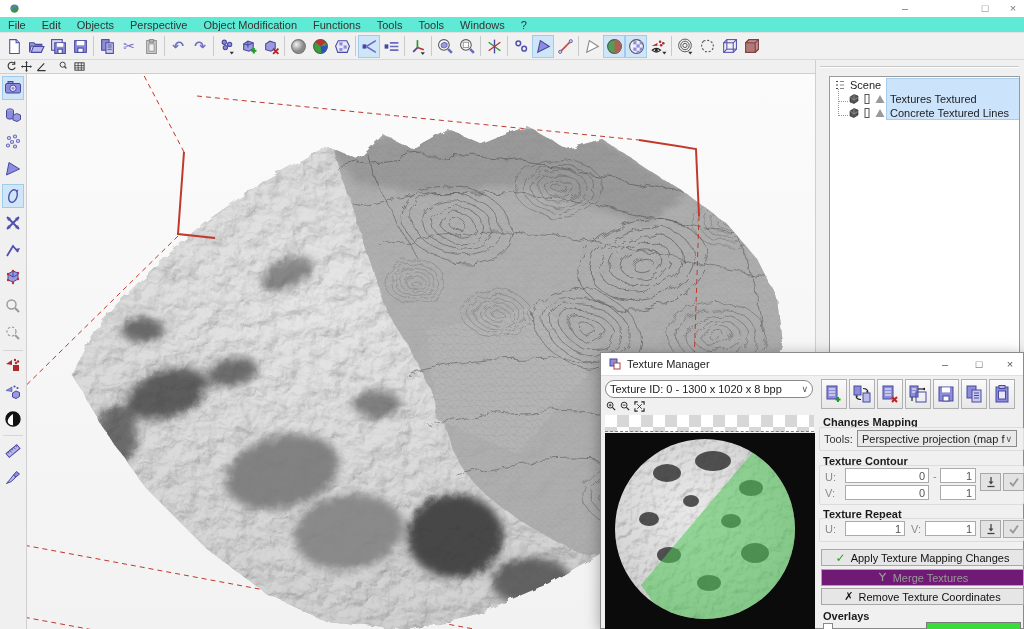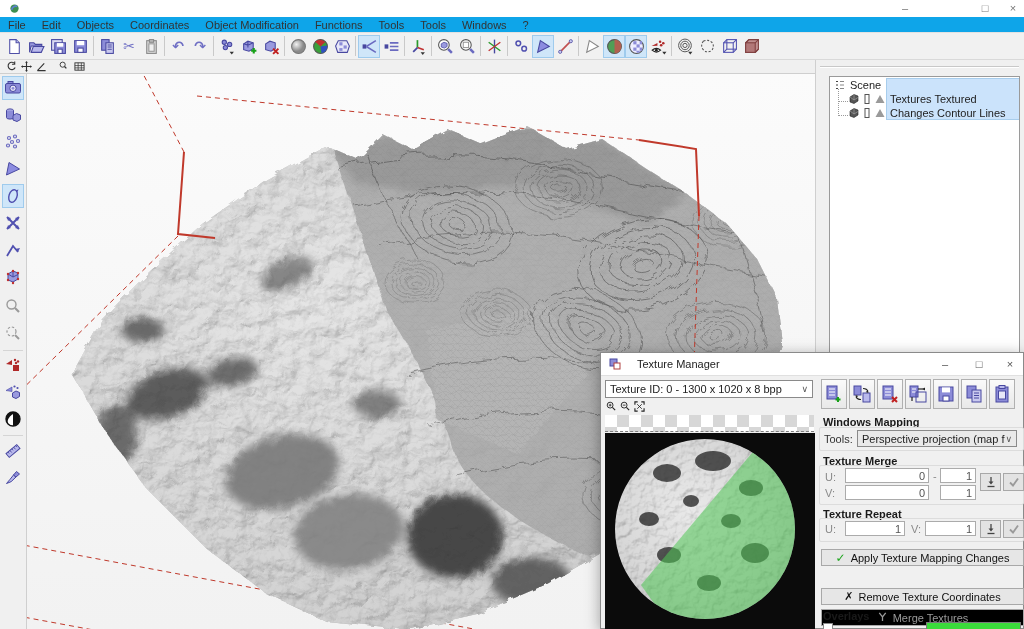--- a/index.html
+++ b/index.html
@@ -7,21 +7,21 @@
   body { font-family:"Liberation Sans","DejaVu Sans",sans-serif; font-size:11px; color:#222; cursor:default; background:#fff; }
   #app { position:relative; width:1024px; height:629px; background:#f0f0f0; }
 
   
   .titlebar { position:absolute; left:0; top:0; width:1024px; height:17px; background:#ffffff; display:flex; align-items:center; }
   .appicon { margin-left:9px; width:11px; height:11px; }
   .winctl { position:absolute; top:0; height:17px; width:34px; text-align:center; line-height:16px; color:#777; font-size:11px; }
   .winctl.min { left:888px; } .winctl.max { left:968px; } .winctl.close { left:996px; }
 
   
-  .menubar { position:absolute; left:0; top:17px; width:1024px; height:16px; background:#0ea5e9; display:flex; align-items:center; border-bottom:1px solid #e2e2e2; }
+  .menubar { position:absolute; left:0; top:17px; width:1024px; height:16px; background:#5eead4; display:flex; align-items:center; border-bottom:1px solid #e2e2e2; }
   .menubar span { padding:1px 8px; color:#333; }
 
   
   .toolbar { position:absolute; left:0; top:33px; width:1024px; height:27px; background:#f1f1f1; border-bottom:1px solid #d9d9d9; display:flex; align-items:center; padding-left:3px; }
   .tbi { width:22px; height:23px; display:flex; align-items:center; justify-content:center; border:1px solid transparent; position:relative; flex:0 0 auto; }
   .tbi.sel { background:#cfe6f9; border-color:#9fcbed; }
   .tbi svg { width:17px; height:17px; }
   .tsep { width:1px; height:20px; background:#c9c9c9; margin:0 2px; flex:0 0 auto; }
   .uglyph { font-size:14px; color:#6f6fc4; font-weight:bold; line-height:1; }
 
@@ -48,44 +48,44 @@
   .trow { display:flex; align-items:center; height:13px; margin-top:1px; white-space:nowrap; }
   .trow .lbl { padding:14px 3px; }
   .trow .lbl.hl { background:#cbe3fb; outline:1px solid #a8cdec; flex:1; }
   .tconn { width:10px; height:13px; border-left:1px dotted #9a9a9a; border-bottom:1px dotted #9a9a9a; margin-left:8px; margin-bottom:6px; }
   .ticon { width:12px; height:12px; margin-right:1px; flex:0 0 auto; }
 
   
   .dialog { position:absolute; left:600px; top:352px; width:424px; height:277px; background:#f0f0f0; border:1px solid #8a8a8a; box-shadow:0 3px 14px rgba(0,0,0,.35); }
   .dlg-title { position:absolute; left:0; top:0; width:100%; height:23px; background:#ffffff; border-bottom:1px solid #e0e0e0; display:flex; align-items:center; }
   .dlg-title svg { width:12px; height:12px; margin-left:8px; }
-  .dlg-title .txt { margin-left:16px; color:#222; }
+  .dlg-title .txt { margin-left:6px; color:#222; }
   .dlg-ctl { position:absolute; top:2px; width:28px; height:19px; text-align:center; line-height:18px; color:#555; }
   .dlg-ctl.min{ left:330px; } .dlg-ctl.max{ left:364px; } .dlg-ctl.close{ left:395px; }
 
   .combo { position:absolute; background:#fff; border:1px solid #8a8a8a; display:flex; align-items:center; padding:0 4px; color:#222; }
   .combo .chev { margin-left:auto; color:#555; font-size:9px; }
-  .tex-combo { left:4px; top:27px; width:208px; height:18px; }
+  .tex-combo { left:4px; top:27px; width:208px; height:18px;border-radius:9px; }
   .zoomrow { position:absolute; left:5px; top:48px; display:flex; gap:3px; }
   .zoomrow svg { width:11px; height:11px; }
   .checker { position:absolute; left:4px; top:62px; width:209px; height:17px;
     background:repeating-conic-gradient(#d7d7d7 0% 25%, #ffffff 0% 50%); background-size:24px 24px; border-bottom:1px dashed #808080; }
   .preview { position:absolute; left:4px; top:80px; width:210px; height:197px; background:#000; }
 
   .dtb { position:absolute; top:26px; width:26px; height:30px; background:linear-gradient(#fafafa,#e8e8e8); border:1px solid #b0b0b0; display:flex; align-items:center; justify-content:center; }
   .dtb svg { width:20px; height:20px; }
 
   .grouphdr { position:absolute; font-weight:bold; color:#1a1a1a; }
   .groupbox { position:absolute; border:1px solid #dcdcdc; border-radius:2px; }
   .field-label { position:absolute; color:#8a8a8a; }
   .nfield { position:absolute; border:1px solid #ababab; background:#fff; color:#555; text-align:right; padding:0 3px; font-size:11px; font-family:"Liberation Sans",sans-serif; height:15px; }
   .sqbtn { position:absolute; width:21px; height:18px; background:#e3e3e3; border:1px solid #a8a8a8; display:flex; align-items:center; justify-content:center; }
   .sqbtn svg { width:12px; height:12px; }
   .actionbtn { position:absolute; left:220px; width:203px; height:17px; background:#e6e6e6; border:1px solid #a8a8a8; display:flex; align-items:center; justify-content:center; gap:5px; color:#111; }
-  .actionbtn.disabled { color:#9a9a9a; background:#000000;margin-top:40px; }
+  .actionbtn.disabled { color:#9a9a9a; background:#701a75; }
   .gcheck { color:#1da51d; font-weight:bold; font-size:12px; }
   .bx { color:#111; font-weight:bold; font-size:11px; }
   .mergeglyph svg { width:11px; height:11px; }
   .checkbox { position:absolute; width:10px; height:10px; border:1px solid #8a8a8a; background:#fff; }
   .swatch { position:absolute; border:1px solid #7a7a7a; }
 </style>
 </head>
 <body>
 
 <div id="app">
@@ -97,21 +97,21 @@
     </svg>
     <span class="winctl min">–</span>
     <span class="winctl max">□</span>
     <span class="winctl close">×</span>
   </div>
 
   <div class="menubar">
     <span>File</span>
     <span>Edit</span>
     <span>Objects</span>
-    <span>Coordinates</span>
+    <span>Perspective</span>
     <span>Object Modification</span>
     <span>Functions</span>
     <span>Tools</span>
     <span>Tools</span>
     <span>Windows</span>
     <span>?</span>
   </div>
 
   <div class="toolbar">
     <span class="tbi">
@@ -631,21 +631,21 @@
         <svg class="ticon" viewBox="0 0 12 12">
             <path d="M2 4l4-2.5 4 1.5v5L6 10.5 2 9z" fill="#555" stroke="#222" stroke-width=".6"></path>
             <path d="M6 1.5V7M2 4l4 3 4-2.5" stroke="#aaa" stroke-width=".6" fill="none"></path>
           </svg>
         <svg class="ticon" viewBox="0 0 12 12">
             <rect x="4" y="1.5" width="4" height="9" fill="#fff" stroke="#555"></rect>
           </svg>
         <svg class="ticon" viewBox="0 0 12 12">
             <path d="M6 2l4.5 8h-9z" fill="#9a9a9a"></path>
           </svg>
-        <span class="lbl">Changes Contour Lines</span>
+        <span class="lbl">Concrete Textured Lines</span>
       </div>
     </div>
   </div>
 
   <div class="dialog">
     <div class="dlg-title">
       <svg viewBox="0 0 12 12">
           <rect x="1" y="1" width="7" height="7" fill="#8c8cd8" stroke="#4848a0"></rect>
           <rect x="5" y="5" width="6" height="6" fill="#fff" stroke="#b04040"></rect>
         </svg>
@@ -769,29 +769,29 @@
         </svg>
       </span>
     <span class="dtb" style="left:388px">
         <svg viewBox="0 0 20 20">
           <rect x="4" y="3" width="12" height="15" fill="#8c8cd8" stroke="#4848a0"></rect>
           <rect x="7" y="1.5" width="6" height="3" fill="#b9b9ec" stroke="#4848a0"></rect>
           <rect x="6.5" y="7" width="7" height="8" fill="#e8e8f8" stroke="#4848a0"></rect>
         </svg>
       </span>
 
-    <span class="grouphdr" style="left:222px; top:63px">Windows Mapping</span>
+    <span class="grouphdr" style="left:222px; top:63px">Changes Mapping</span>
     <div class="groupbox" style="left:218px; top:74px; width:205px; height:24px"></div>
     <span class="field-label" style="left:223px; top:80px; color:#333">Tools:</span>
     <div class="combo" style="left:256px; top:77px; width:160px; height:17px; background:#e9e9e9">
       <span style="overflow:hidden; white-space:nowrap">Perspective projection (map file)</span>
       <span class="chev">∨</span>
     </div>
 
-    <span class="grouphdr" style="left:222px; top:102px">Texture Merge</span>
+    <span class="grouphdr" style="left:222px; top:102px">Texture Contour</span>
     <div class="groupbox" style="left:218px; top:112px; width:205px; height:40px"></div>
     <span class="field-label" style="left:224px; top:118px">U:</span>
     <input class="nfield" style="left: 244px; top: 115px; width: 84px;" value="0">
     <span class="field-label" style="left:332px; top:117px">-</span>
     <input class="nfield" style="left: 339px; top: 115px; width: 36px;" value="1">
     <span class="field-label" style="left:224px; top:134px">V:</span>
     <input class="nfield" style="left: 244px; top: 132px; width: 84px;" value="0">
     <input class="nfield" style="left: 339px; top: 132px; width: 36px;" value="1">
     <span class="sqbtn" style="left:379px; top:120px">
         <svg viewBox="0 0 12 12">

